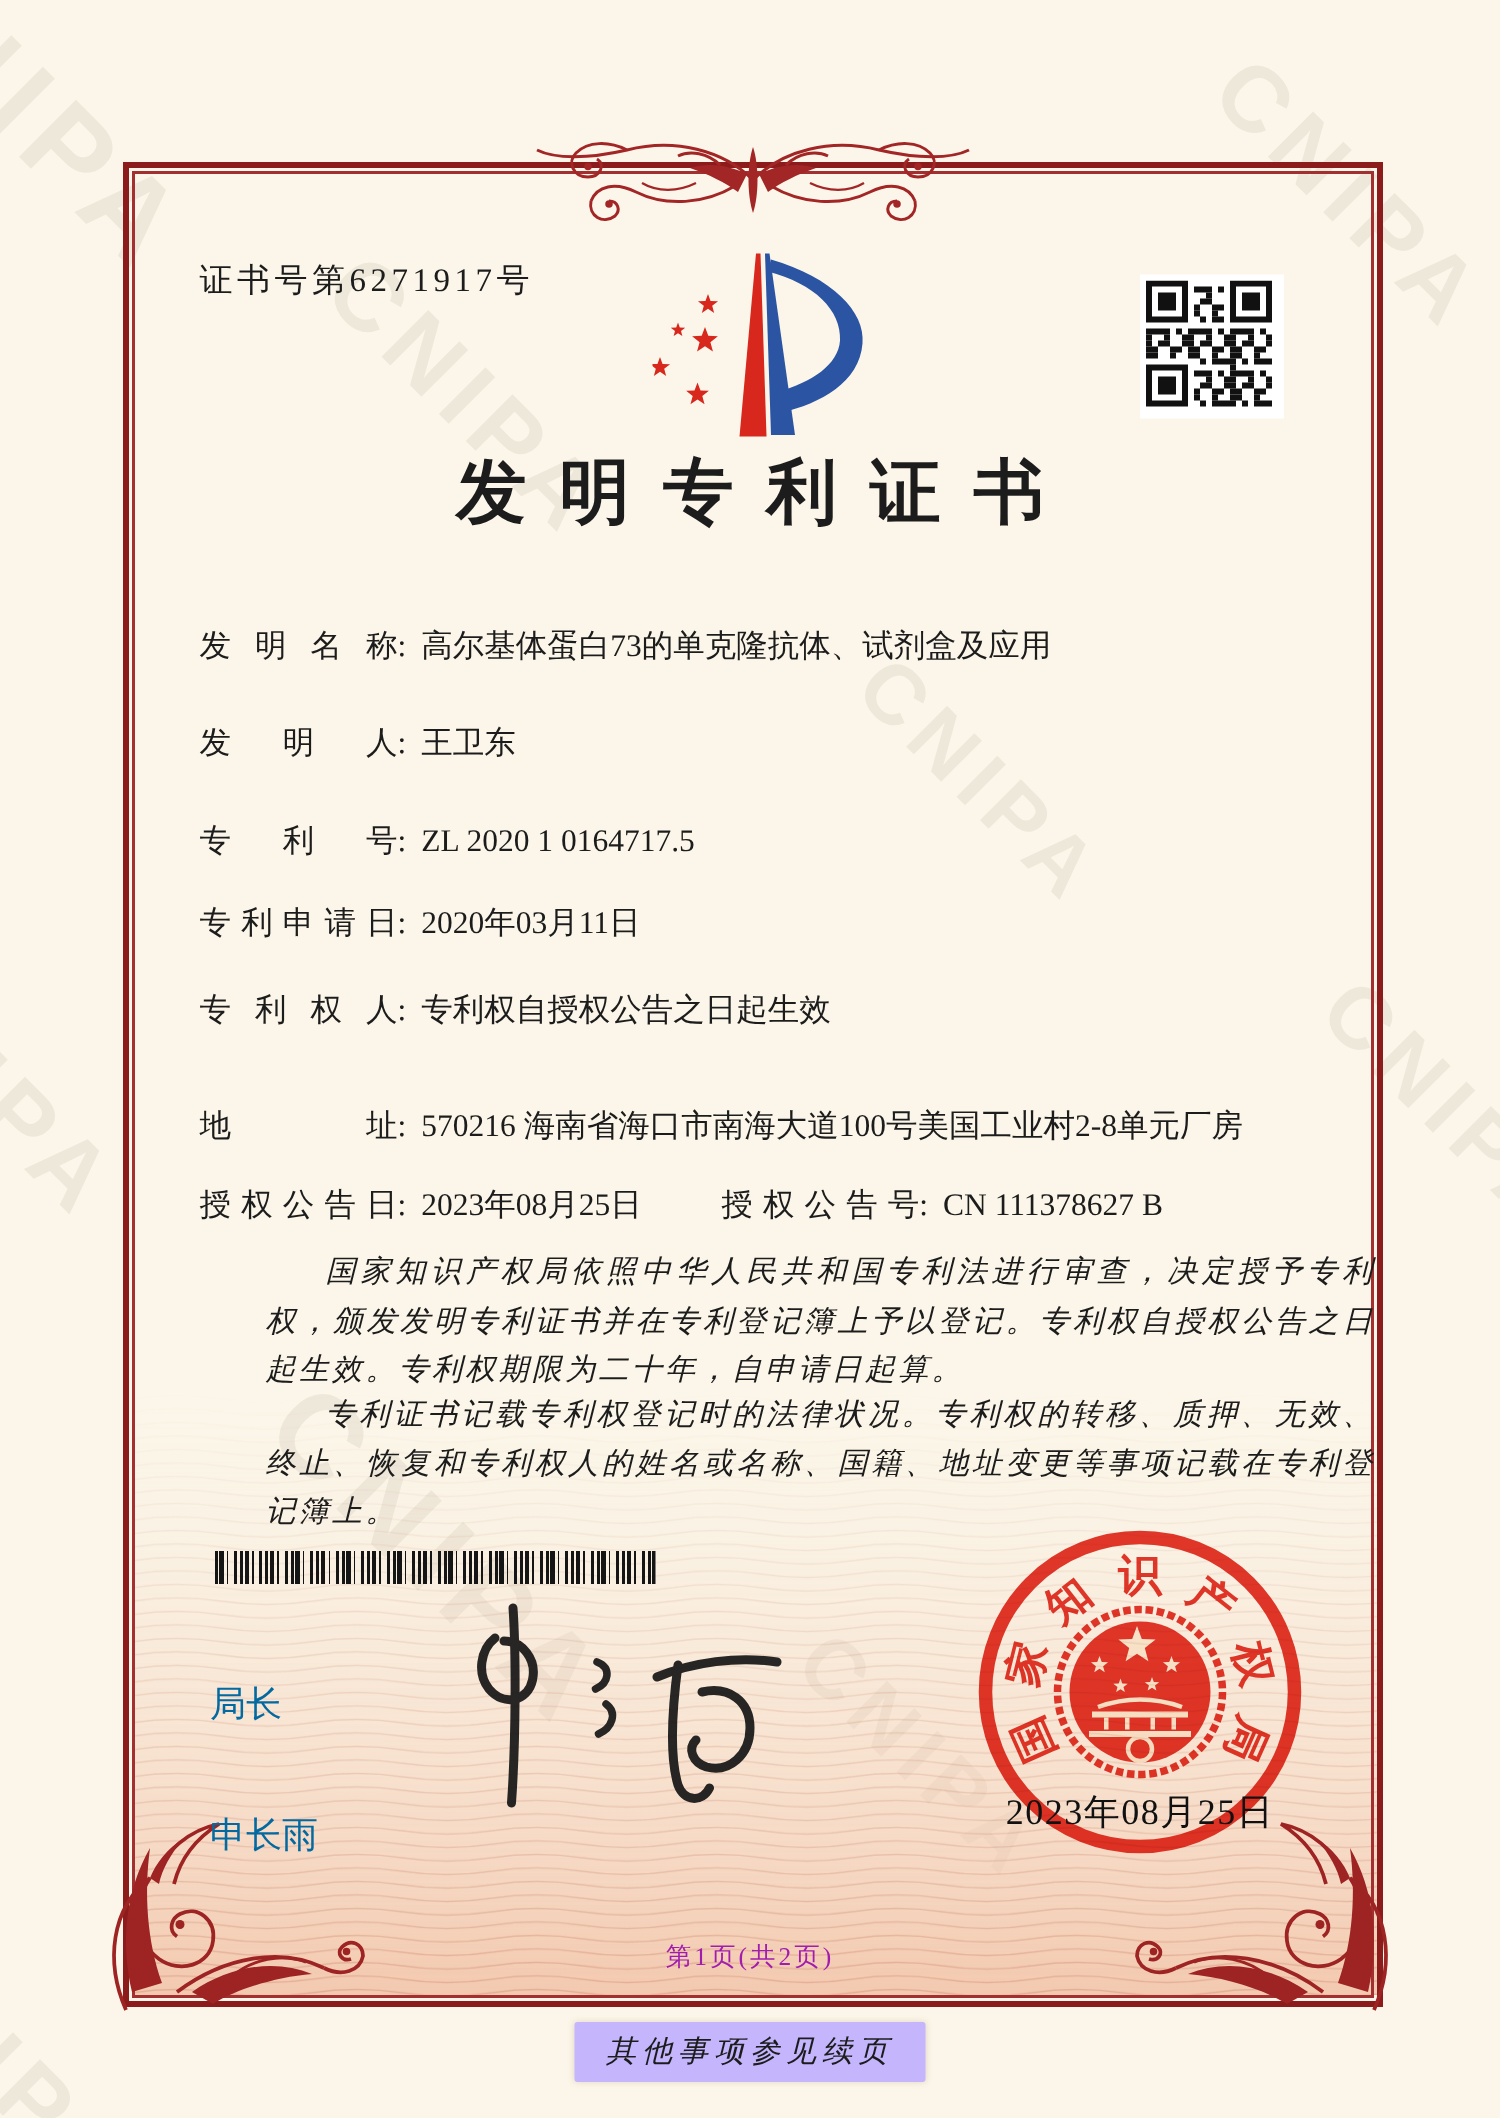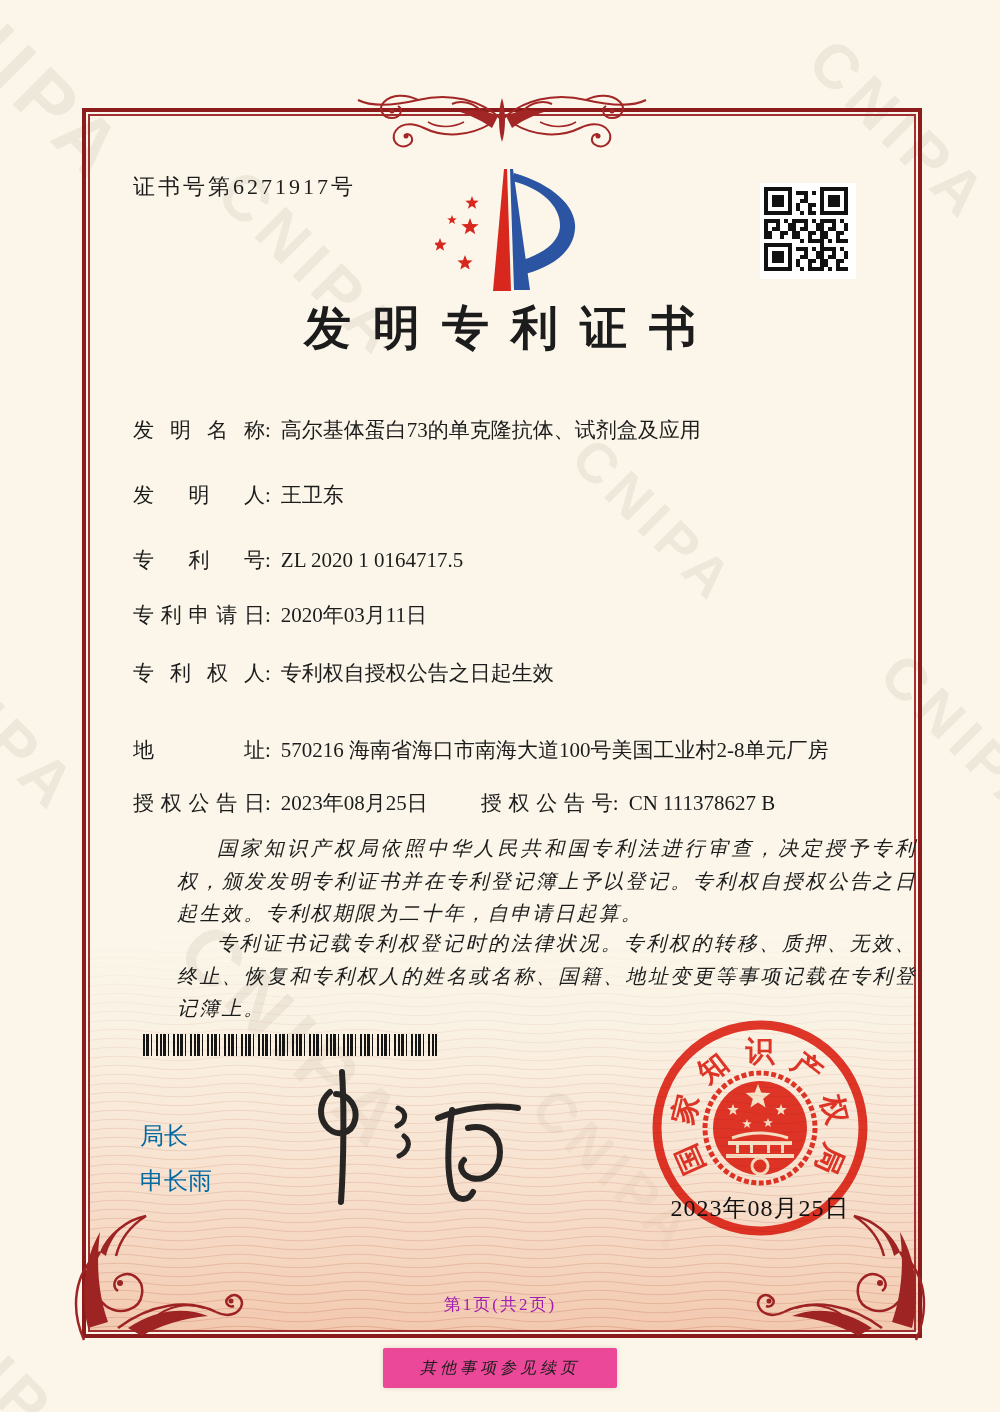--- a/index.html
+++ b/index.html
@@ -48,22 +48,22 @@
   .sealchars span{position:absolute;left:50%;top:50%;width:34px;height:34px;margin:-17px;
                   text-align:center;line-height:34px;}
   .sc0{transform:rotate(-114deg) translateY(-77px);} .sc1{transform:rotate(-76deg) translateY(-77px);}
   .sc2{transform:rotate(-38deg) translateY(-77px);}  .sc3{transform:rotate(0deg) translateY(-77px);}
   .sc4{transform:rotate(38deg) translateY(-77px);}   .sc5{transform:rotate(76deg) translateY(-77px);}
   .sc6{transform:rotate(114deg) translateY(-77px);}
   .sealdate{left:648px;top:1192px;width:224px;text-align:center;font-size:24px;color:#111;
             letter-spacing:1px;z-index:8;}
   
   .pageinfo{left:0;top:1293px;width:1000px;text-align:center;font-size:17px;color:#a21caf;letter-spacing:2px;}
-  .contnote{left:383px;top:1348px;width:234px;height:40px;background:#ec4899;border-radius:2px;
-            text-align:center;line-height:40px;font-size:16px;letter-spacing:4px;font-style:italic;
+  .contnote{left:383px;top:1348px;width:234px;height:40px;background:#c4b5fd;border-radius:2px;
+            text-align:center;line-height:40px;font-size:20px;letter-spacing:4px;font-style:italic;
             box-shadow:0 0 4px rgba(150,120,90,.25);}
   .z5{z-index:5;} .z6{z-index:6;} .z7{z-index:7;}
 </style>
 </head>
 <body>
 
 <div class="wm" style="left:-55px;top:-65px;font-size:78px;">CNIPA</div>
 <div class="wm" style="left:255px;top:155px;font-size:64px;">CNIPA</div>
 <div class="wm" style="left:845px;top:25px;font-size:62px;">CNIPA</div>
 <div class="wm" style="left:605px;top:425px;font-size:56px;">CNIPA</div>
@@ -299,21 +299,21 @@
 <div class="row row2col z5" style="top:788px;">
   <span class="col"><span class="lab">授权公告日</span><span>:</span></span><span style="display:inline-block;width:200px;">2023年08月25日</span><span class="col"><span class="lab2">授权公告号</span><span>:</span></span><span>CN 111378627 B</span>
 </div>
 
 <div class="para z5" style="top:832px;">国家知识产权局依照中华人民共和国专利法进行审查，决定授予专利权，颁发发明专利证书并在专利登记簿上予以登记。专利权自授权公告之日起生效。专利权期限为二十年，自申请日起算。</div>
 <div class="para z5" style="top:927px;">专利证书记载专利权登记时的法律状况。专利权的转移、质押、无效、终止、恢复和专利权人的姓名或名称、国籍、地址变更等事项记载在专利登记簿上。</div>
 
 <div class="abs barcode z5"></div>
 
 <div class="abs dlabel z6" style="top:1120px;">局长</div>
-<div class="abs dlabel z6" style="top:1165px;">申长雨</div>
+<div class="abs dlabel z6" style="top:1207px;">申长雨</div>
 
 <svg class="abs z6" style="left:0;top:0;" width="1000" height="1412" viewBox="0 0 1000 1412" pointer-events="none">
   <g stroke="#161616" stroke-width="6" fill="none" stroke-linecap="round" stroke-linejoin="round" opacity="0.92">
     <path d="M330,1092 C320,1100 318,1116 326,1126 C336,1138 352,1134 355,1120 C358,1106 348,1094 336,1094"></path>
     <path d="M342,1072 C344,1100 344,1160 341,1202"></path>
     <path d="M398,1108 C408,1112 406,1122 397,1126" stroke-width="5"></path>
     <path d="M404,1136 C412,1142 408,1152 399,1156" stroke-width="5"></path>
     <path d="M438,1118 C462,1108 492,1104 518,1108"></path>
     <path d="M452,1110 C448,1140 446,1170 452,1190 C456,1201 468,1202 473,1192"></path>
     <path d="M468,1128 C486,1124 500,1134 500,1152 C500,1170 486,1182 471,1178 C462,1175 458,1166 464,1160"></path>

